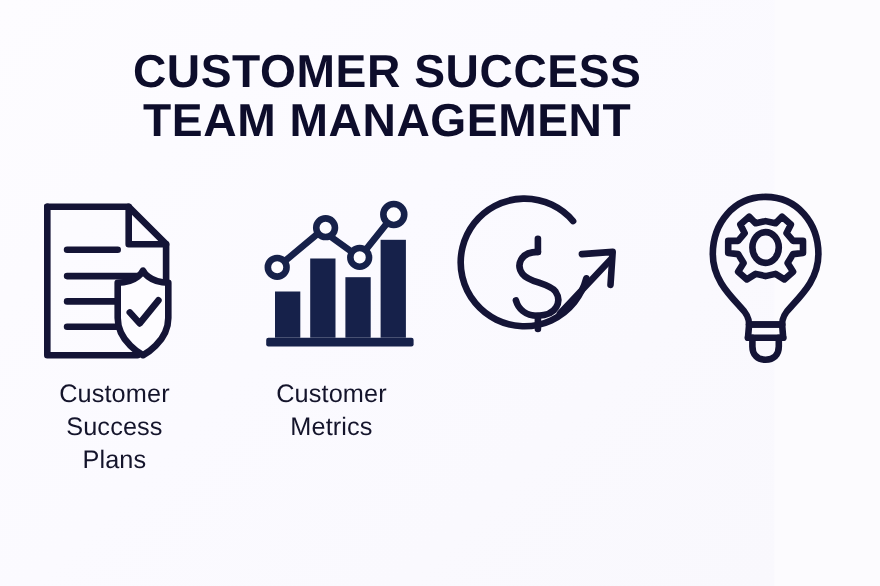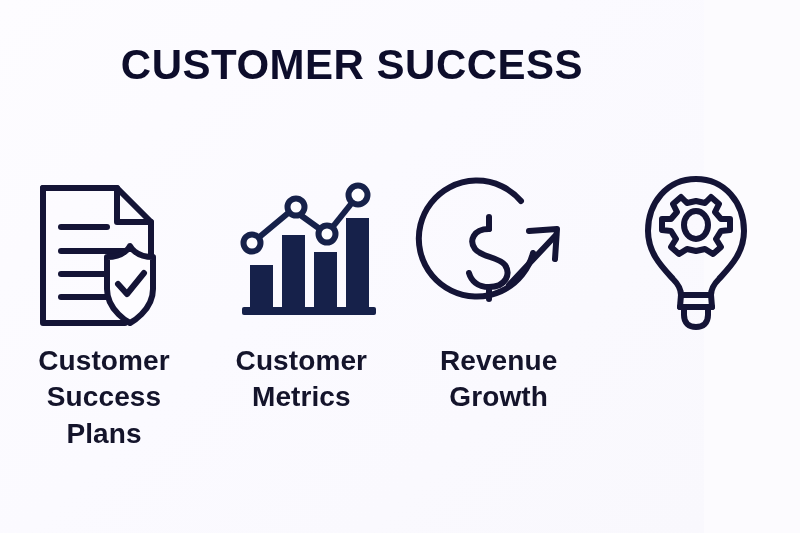--- a/index.html
+++ b/index.html
@@ -69,35 +69,36 @@
     justify-content: center;
   }
   .icon-wrap svg {
     display: block;
     overflow: visible;
   }
   .card-label {
     margin-top: 10px;
     text-align: center;
     font-family: "Liberation Sans", sans-serif;
-    font-size: 28px;
-    font-weight: bold;
+    font-size: 23px;
+    font-weight: normal;
     line-height: 1.3;
     color: #14142b;
     letter-spacing: 0.1px;
     white-space: pre-line;
   }
 </style>
 </head>
 <body>
 
 <div class="slide">
 
   <div class="title-block">
     <span class="title-line">CUSTOMER SUCCESS</span>
+    <span class="title-line">TEAM MANAGEMENT</span>
   </div>
 
   <div class="cards">
 
     <div class="card">
       <div class="icon-wrap">
         <svg width="150" height="160" viewBox="0 0 150 160" fill="none" stroke="#141436" stroke-width="6" stroke-linecap="round" stroke-linejoin="round">
 
           <path d="M14 17 H88 L122 51 V105"></path>
           <path d="M14 17 V152 H96"></path>
@@ -169,22 +170,20 @@
                    C 86 97, 81 110, 64 110
                    C 52 110, 46 103, 44 96"></path>
           <path d="M64 40 V52"></path>
           <path d="M64 110 V122"></path>
 
           <path d="M84 108 L131 58"></path>
 
           <path d="M104 54 L132 52 L130 82"></path>
         </svg>
       </div>
-      <div class="card-label">Revenue
-Growth</div>
     </div>
 
     <div class="card">
       <div class="icon-wrap">
         <svg width="120" height="160" viewBox="0 0 120 160" fill="none" stroke="#141436" stroke-width="6" stroke-linecap="round" stroke-linejoin="round">
 
           <path d="M60 8
                    C 31 8, 12 32, 12 60
                    C 12 82, 26 96, 37 108
                    C 43 114, 45 118, 45 124

